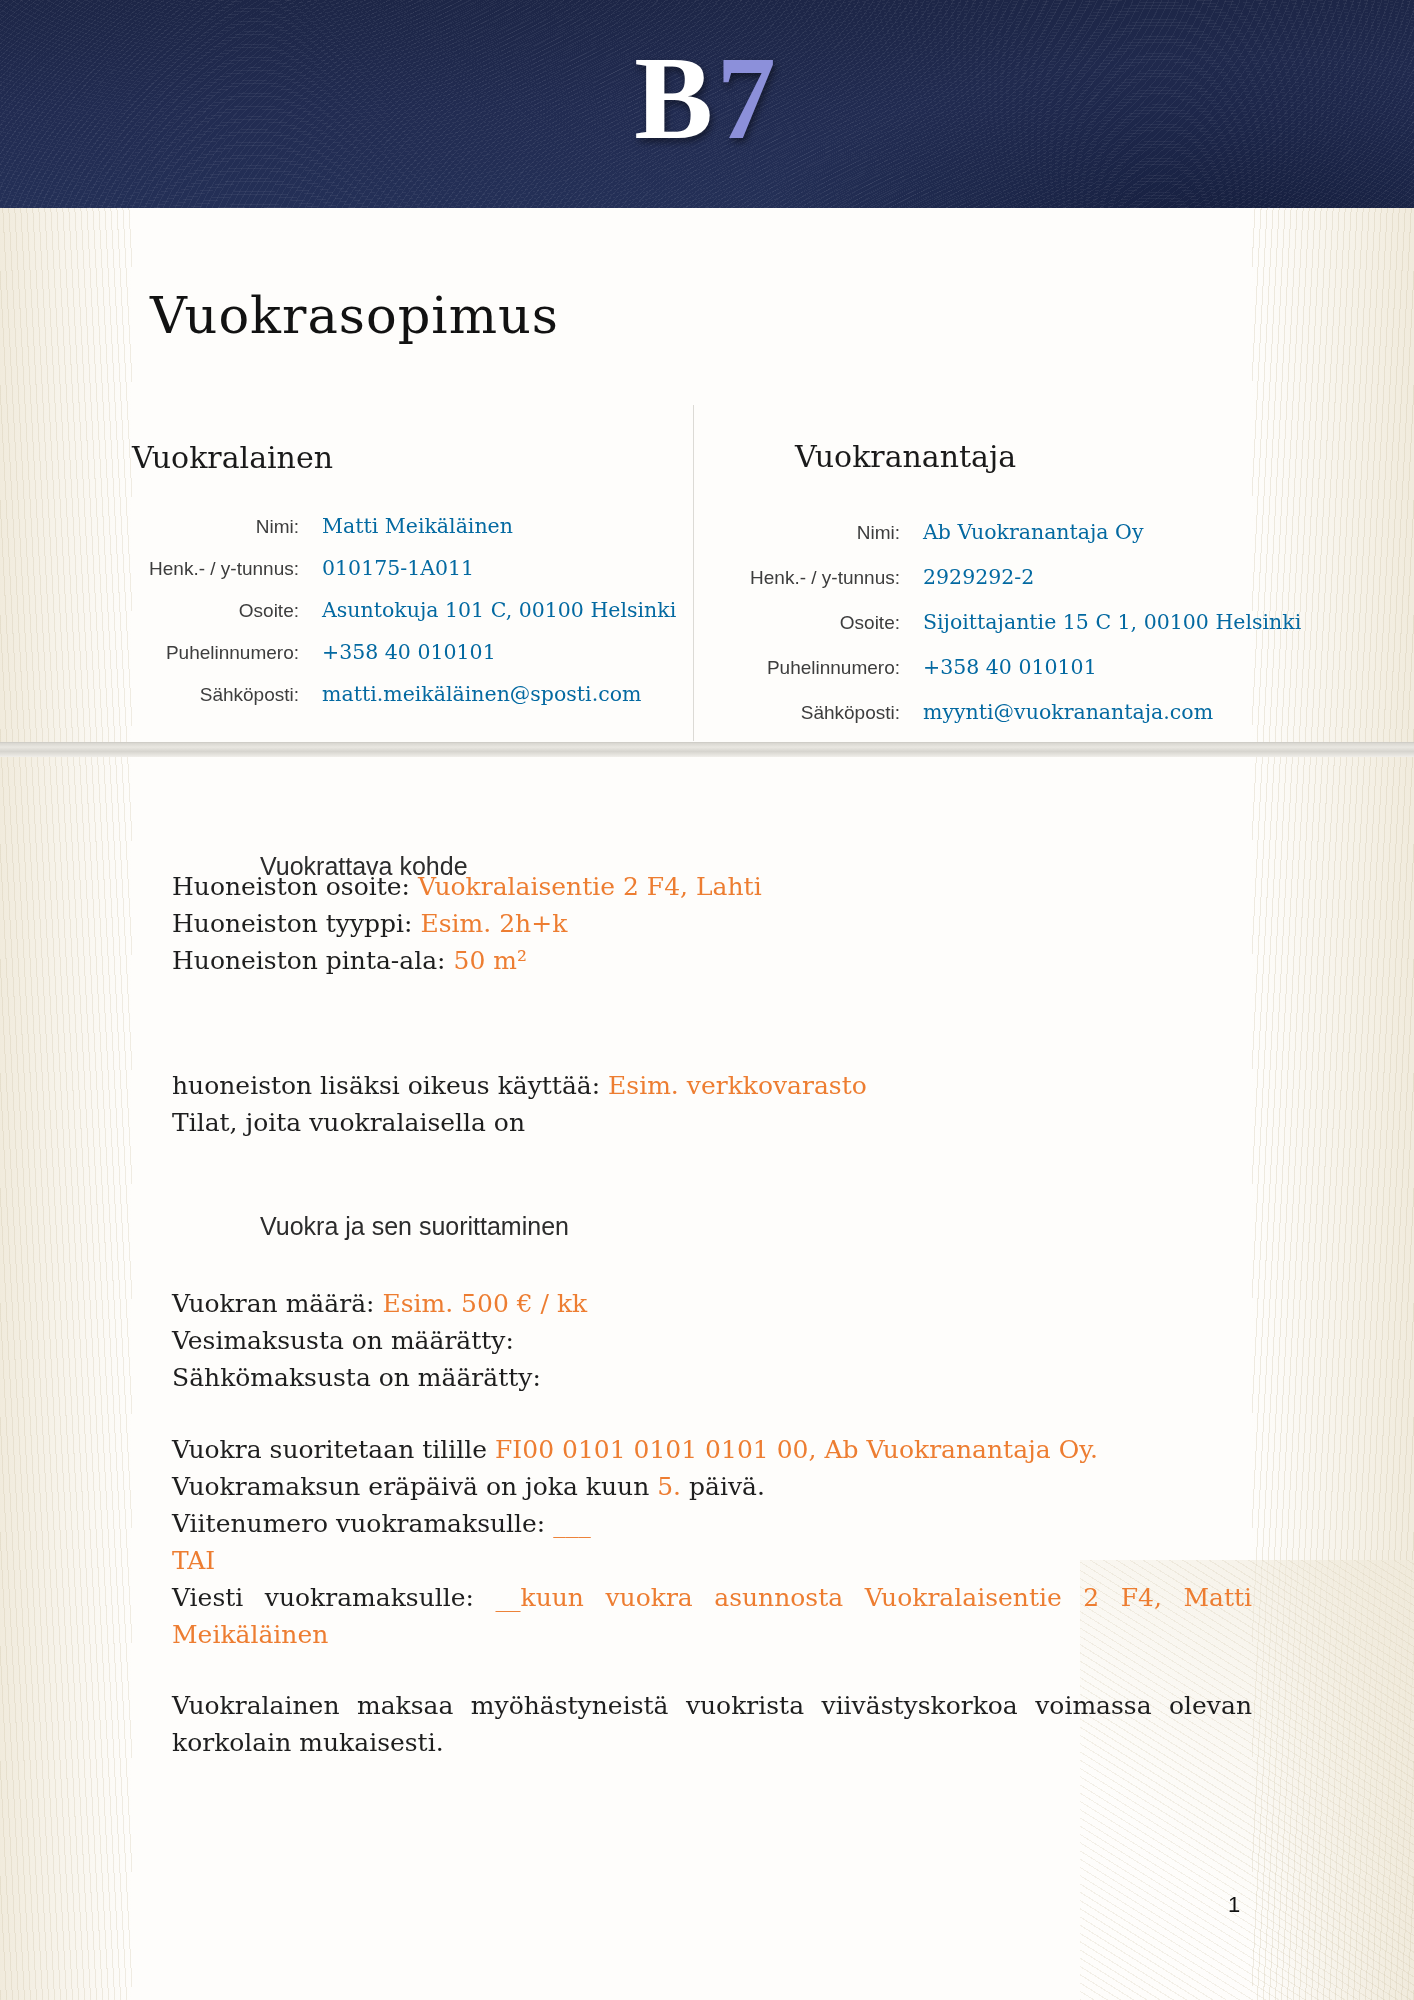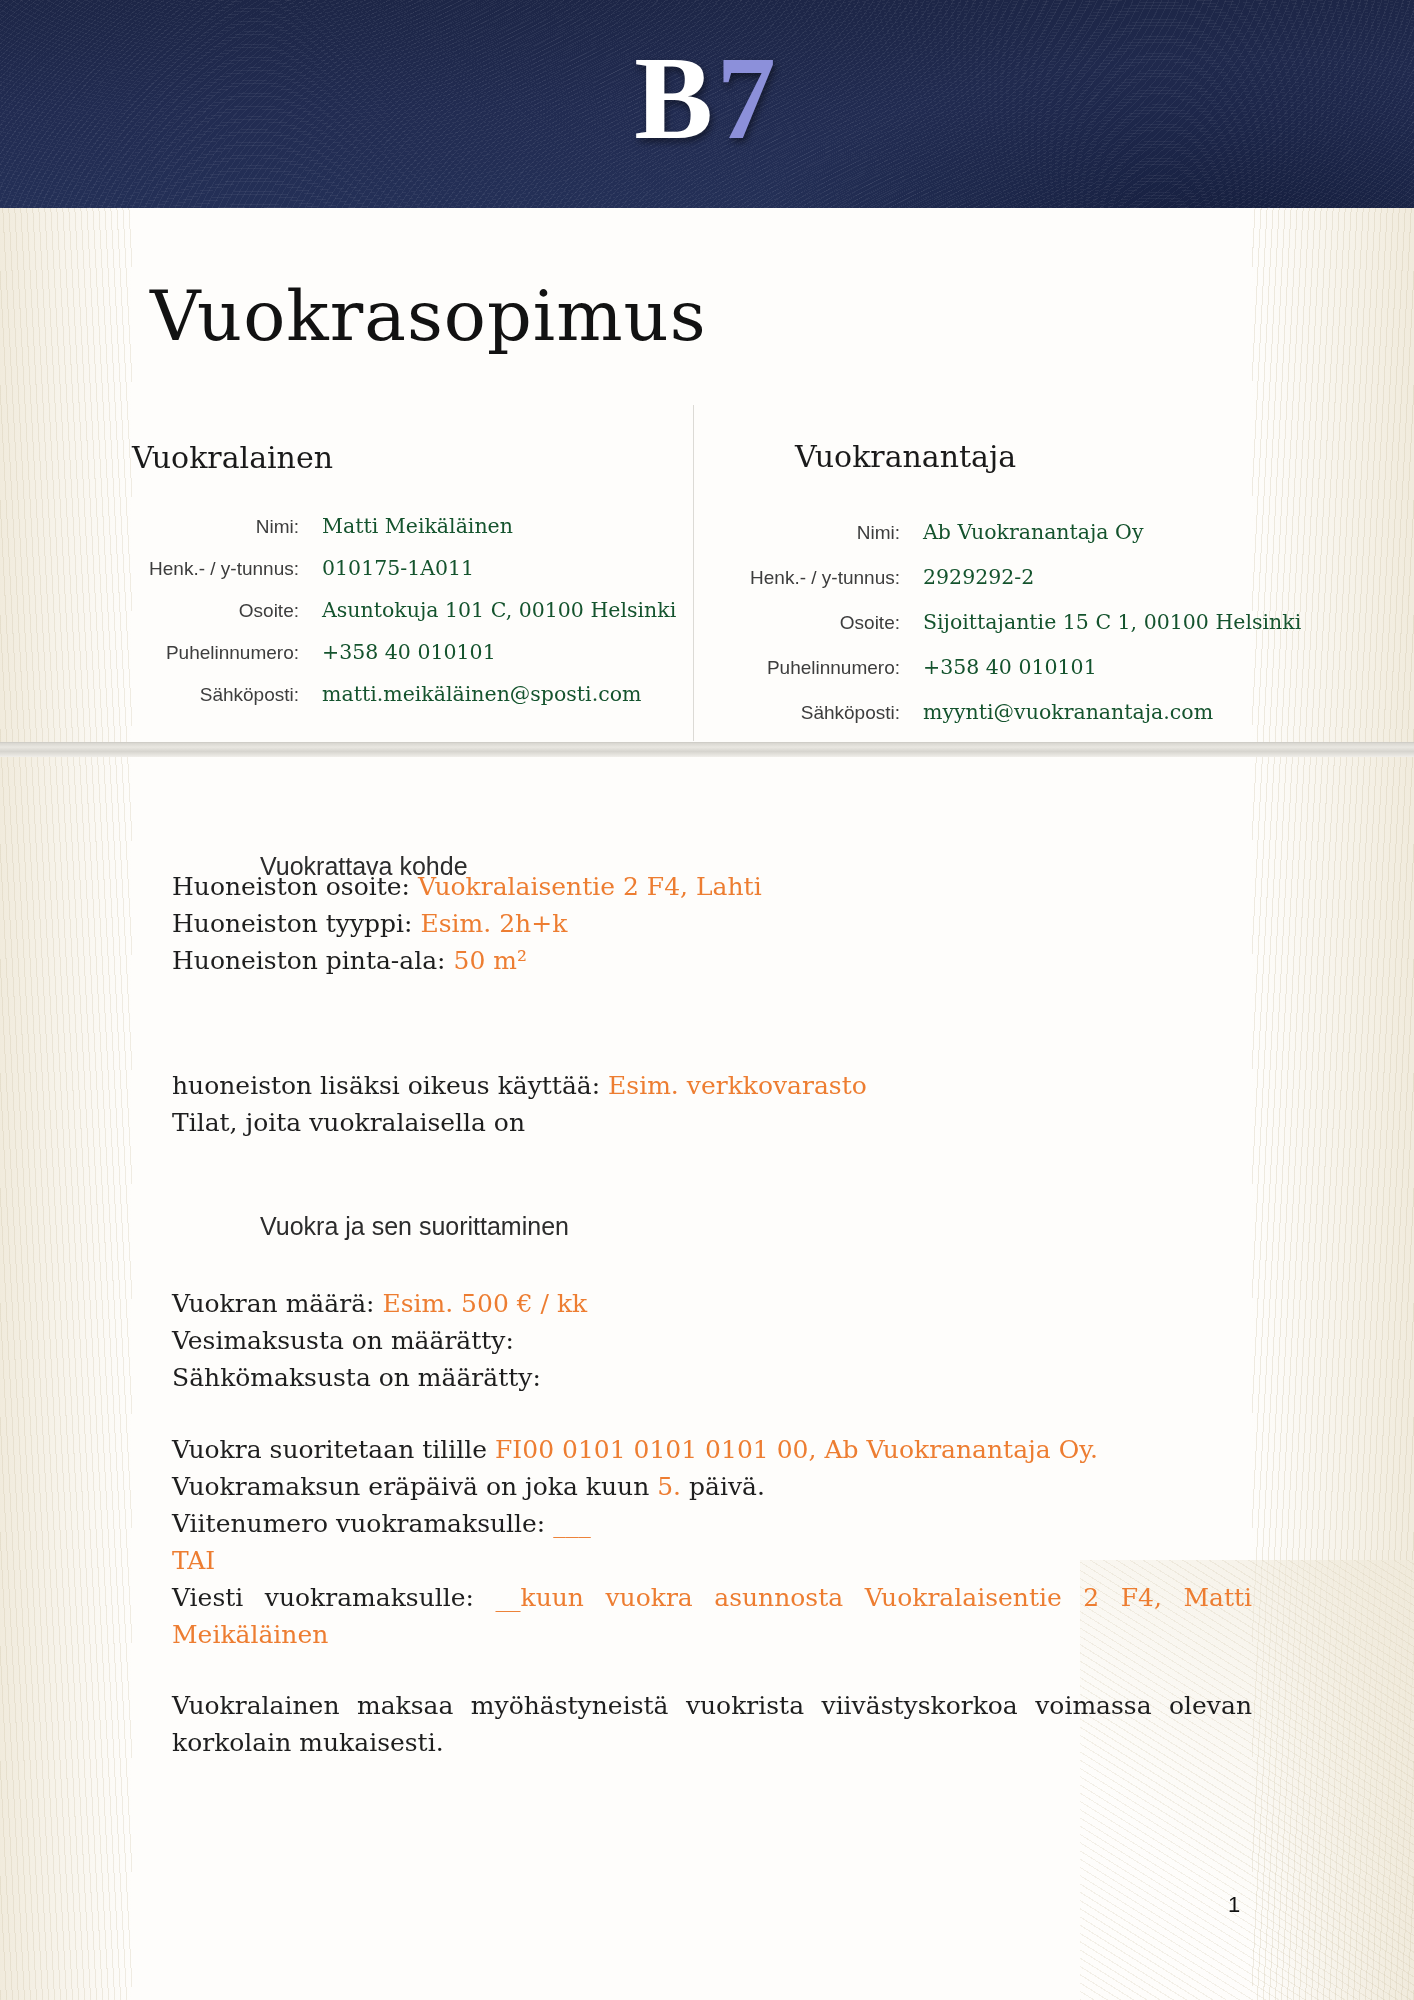--- a/index.html
+++ b/index.html
@@ -46,41 +46,41 @@
   }
   .tex-corner{
     left:1080px;top:1560px;width:334px;height:440px;
     background-image:
       repeating-linear-gradient(32deg, rgba(203,191,162,0.22) 0 1px, rgba(255,255,255,0) 1px 7px),
       linear-gradient(225deg, rgba(240,234,219,0.8), rgba(255,255,255,0) 70%);
   }
 
   
   .title{
-    left:150px;top:284px;font-size:70px;line-height:64px;color:#121212;letter-spacing:1px;
+    left:150px;top:284px;font-size:51px;line-height:64px;color:#121212;letter-spacing:1px;
   }
 
   
   .party-heading{font-size:30px;line-height:36px;color:#1a1a1a;}
   .ph-left{left:132px;top:440px;}
   .ph-right{left:795px;top:439px;}
 
   .party-rows{width:620px;}
   .pr-left{left:60px;top:514px;}
   .pr-right{left:600px;top:520px;}
   .party-row{display:flex;align-items:baseline;}
   .pr-left .party-row{height:42px;}
   .pr-right .party-row{height:45px;}
   .party-label{
     font-size:19px;color:#3d3d3d;text-align:right;flex:none;
   }
   .pr-left .party-label{width:239px;}
   .pr-right .party-label{width:300px;}
   .party-value{
-    font-size:20.5px;color:#14532d;margin-left:23px;white-space:nowrap;
+    font-size:20.5px;color:#0369a1;margin-left:23px;white-space:nowrap;
   }
 
   .divider-v{left:693px;top:405px;width:1px;height:336px;background:#dcdad5;}
 
   .band{
     left:0;top:742px;width:1414px;height:14px;
     background:linear-gradient(180deg,#d8d6d0 0%,#e9e7e1 30%,#d6d4ce 60%,#f0eee9 100%);
     border-top:1px solid #cfcdc7;
   }
 

